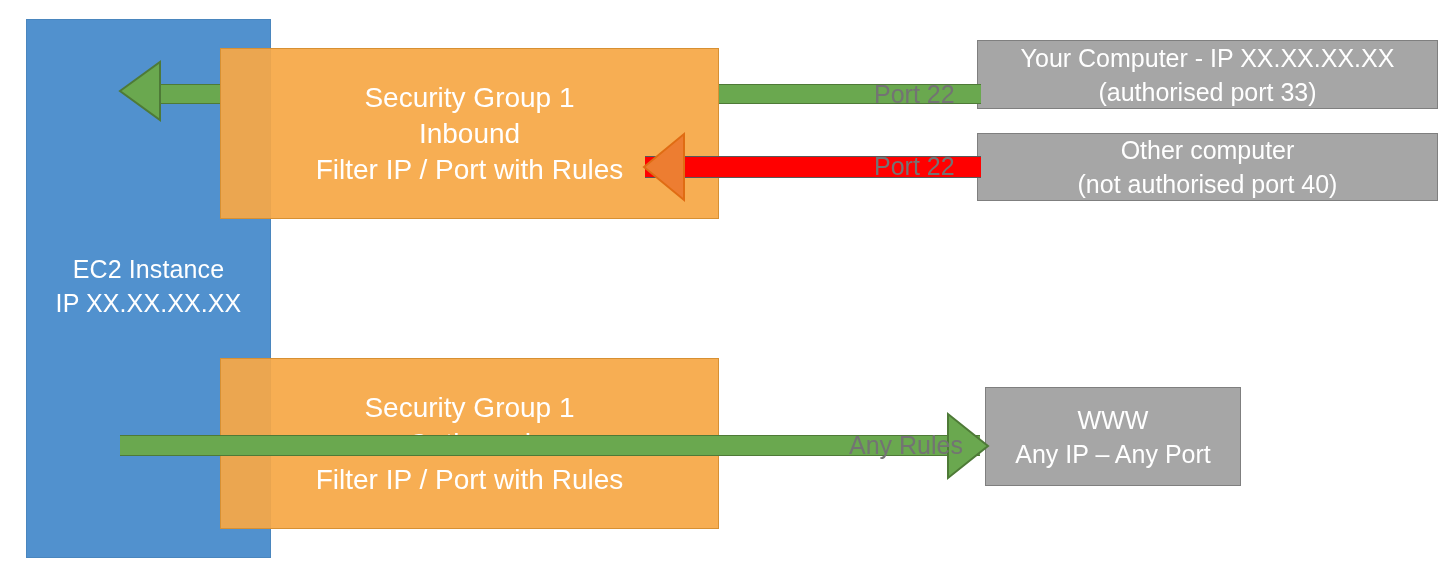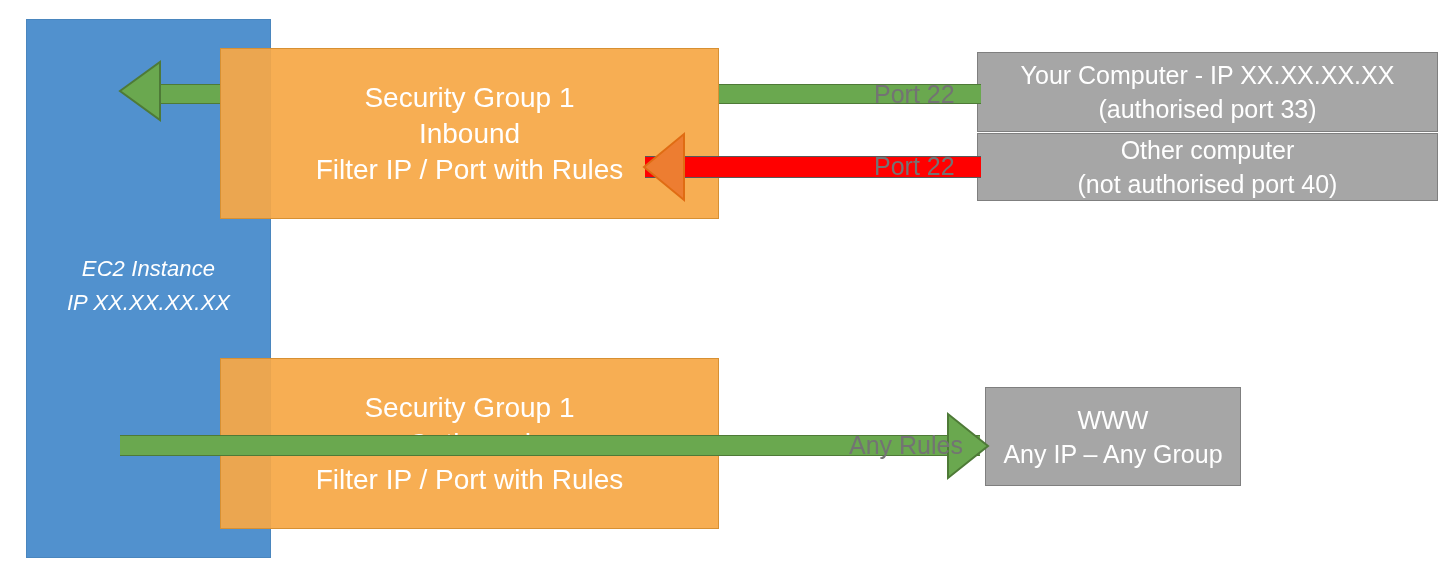--- a/index.html
+++ b/index.html
@@ -34,24 +34,23 @@
     top: 19px;
     width: 245px;
     height: 539px;
     background: #5191ce;
     border: 1px solid #4a86be;
     z-index: 1;
     justify-content: flex-start;
   }
   #ec2-label {
     margin-top: 232px;
-    font-size: 22px;
+    font-size: 25px;
     line-height: 34px;
     letter-spacing: .1px;
-    font-style: italic;
   }
 
   
   .sg-box {
     background: rgba(246,168,70,0.93);
     border: 1px solid #d79033;
     z-index: 3;
     font-size: 28px;
     line-height: 36px;
   }
@@ -70,21 +69,21 @@
   .sg-line { display: block; white-space: nowrap; }
 
   
   .gray-box {
     background: #a6a6a6;
     border: 1px solid #7f7f7f;
     font-size: 25px;
     line-height: 34px;
     z-index: 2;
   }
-  #your-computer-box { left: 977px; top: 40px;  width: 461px; height: 80px; margin-top: 12px; }
+  #your-computer-box { left: 977px; top: 40px;  width: 461px; height: 69px; }
   #other-computer-box{ left: 977px; top: 133px; width: 461px; height: 68px; }
   #www-box           { left: 985px; top: 387px; width: 256px; height: 99px; }
 
   
   .bar {
     position: absolute;
     box-sizing: border-box;
     z-index: 4;
   }
   #bar-inbound-allow {
@@ -178,16 +177,16 @@
     <span class="sg-line">(authorised port 33)</span>
   </div>
 
   <div class="box gray-box" id="other-computer-box">
     <span class="sg-line">Other computer</span>
     <span class="sg-line">(not authorised port 40)</span>
   </div>
 
   <div class="box gray-box" id="www-box">
     <span class="sg-line">WWW</span>
-    <span class="sg-line">Any IP – Any Group</span>
+    <span class="sg-line">Any IP – Any Port</span>
   </div>
 
 </div>
 
 </body></html>

